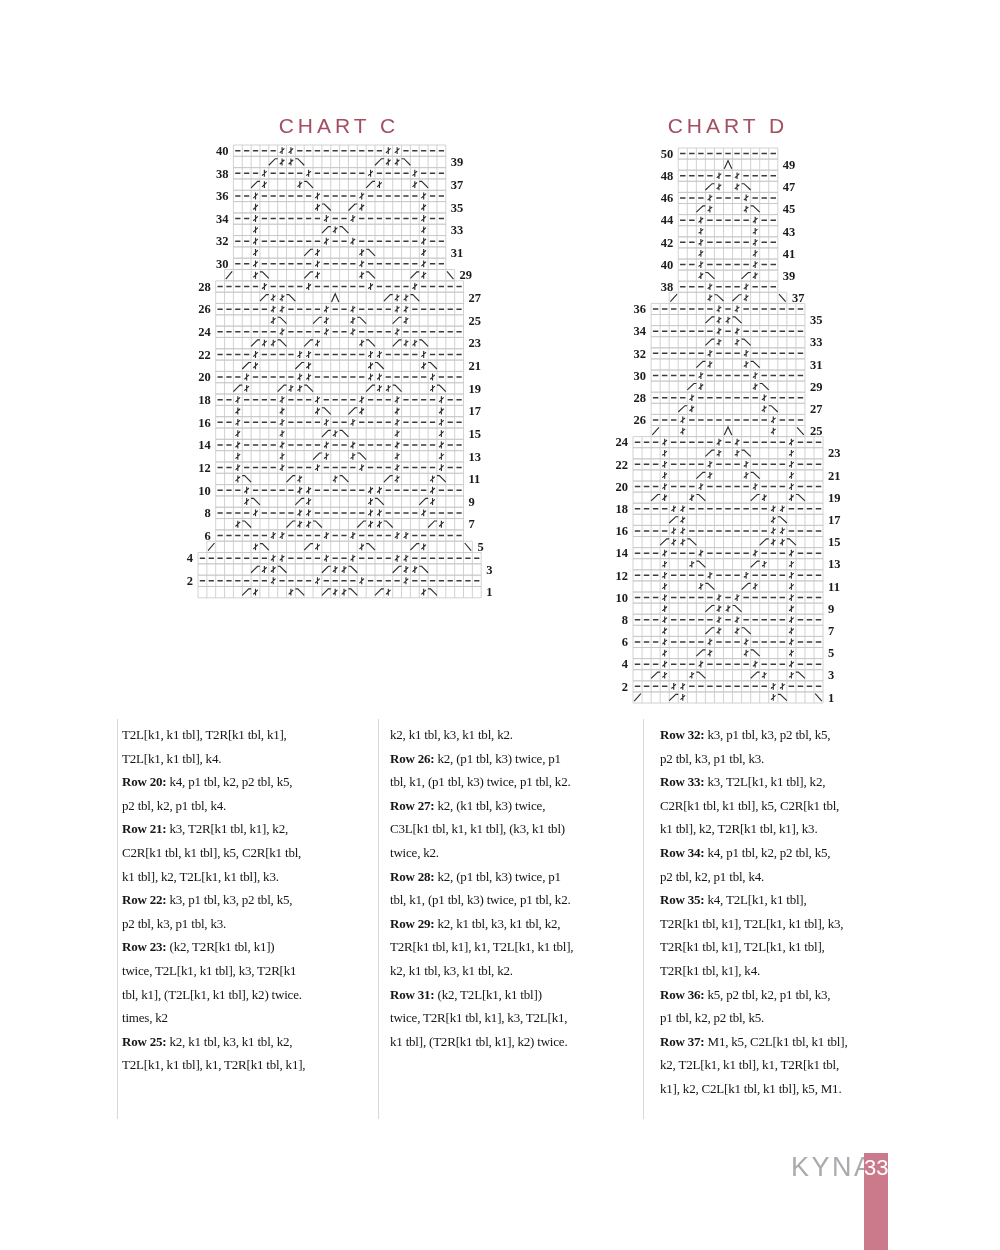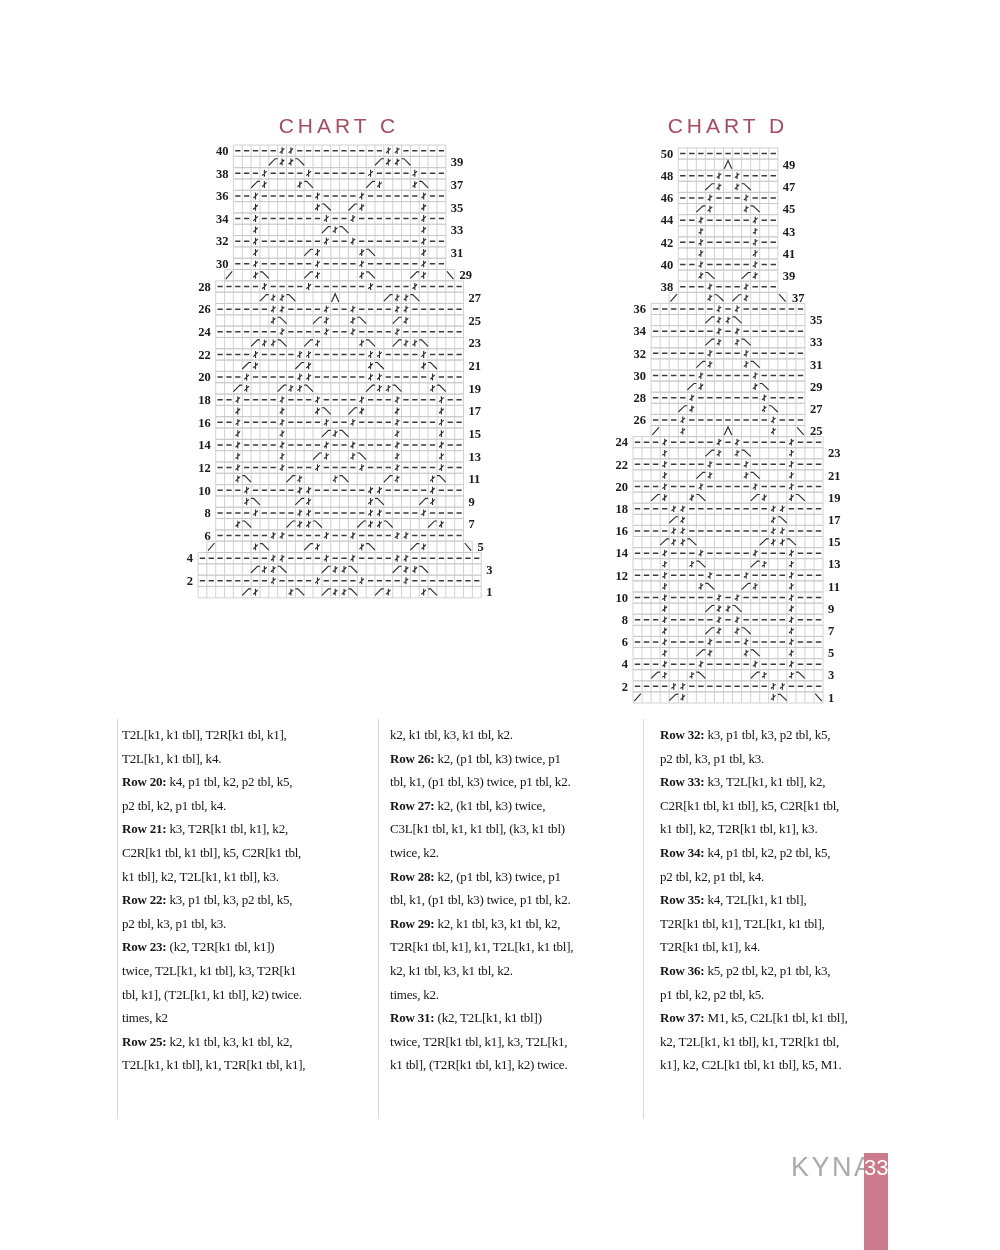--- a/index.html
+++ b/index.html
@@ -168,34 +168,34 @@
       <div class="iline"><b>Row 26:</b><span> k2, (p1 tbl, k3) twice, p1</span></div>
       <div class="iline"><span>tbl, k1, (p1 tbl, k3) twice, p1 tbl, k2.</span></div>
       <div class="iline"><b>Row 27:</b><span> k2, (k1 tbl, k3) twice,</span></div>
       <div class="iline"><span>C3L[k1 tbl, k1, k1 tbl], (k3, k1 tbl)</span></div>
       <div class="iline"><span>twice, k2.</span></div>
       <div class="iline"><b>Row 28:</b><span> k2, (p1 tbl, k3) twice, p1</span></div>
       <div class="iline"><span>tbl, k1, (p1 tbl, k3) twice, p1 tbl, k2.</span></div>
       <div class="iline"><b>Row 29:</b><span> k2, k1 tbl, k3, k1 tbl, k2,</span></div>
       <div class="iline"><span>T2R[k1 tbl, k1], k1, T2L[k1, k1 tbl],</span></div>
       <div class="iline"><span>k2, k1 tbl, k3, k1 tbl, k2.</span></div>
-      <div class="iline"><span>times, k2.</span></div>
       <div class="iline"><b>Row 31:</b><span> (k2, T2L[k1, k1 tbl])</span></div>
       <div class="iline"><span>twice, T2R[k1 tbl, k1], k3, T2L[k1,</span></div>
       <div class="iline"><span>k1 tbl], (T2R[k1 tbl, k1], k2) twice.</span></div>
     </div>
   <div class="text-col" id="text-col-2" style="left:660px; top:723px;">
       <div class="iline"><b>Row 32:</b><span> k3, p1 tbl, k3, p2 tbl, k5,</span></div>
       <div class="iline"><span>p2 tbl, k3, p1 tbl, k3.</span></div>
       <div class="iline"><b>Row 33:</b><span> k3, T2L[k1, k1 tbl], k2,</span></div>
       <div class="iline"><span>C2R[k1 tbl, k1 tbl], k5, C2R[k1 tbl,</span></div>
       <div class="iline"><span>k1 tbl], k2, T2R[k1 tbl, k1], k3.</span></div>
       <div class="iline"><b>Row 34:</b><span> k4, p1 tbl, k2, p2 tbl, k5,</span></div>
       <div class="iline"><span>p2 tbl, k2, p1 tbl, k4.</span></div>
       <div class="iline"><b>Row 35:</b><span> k4, T2L[k1, k1 tbl],</span></div>
+      <div class="iline"><span>T2R[k1 tbl, k1], T2L[k1, k1 tbl], k3,</span></div>
       <div class="iline"><span>T2R[k1 tbl, k1], T2L[k1, k1 tbl],</span></div>
       <div class="iline"><span>T2R[k1 tbl, k1], k4.</span></div>
       <div class="iline"><b>Row 36:</b><span> k5, p2 tbl, k2, p1 tbl, k3,</span></div>
       <div class="iline"><span>p1 tbl, k2, p2 tbl, k5.</span></div>
       <div class="iline"><b>Row 37:</b><span> M1, k5, C2L[k1 tbl, k1 tbl],</span></div>
       <div class="iline"><span>k2, T2L[k1, k1 tbl], k1, T2R[k1 tbl,</span></div>
       <div class="iline"><span>k1], k2, C2L[k1 tbl, k1 tbl], k5, M1.</span></div>
     </div>
 
   <div class="footer-brand" style="color: rgb(171, 170, 175);">KYNA</div>

